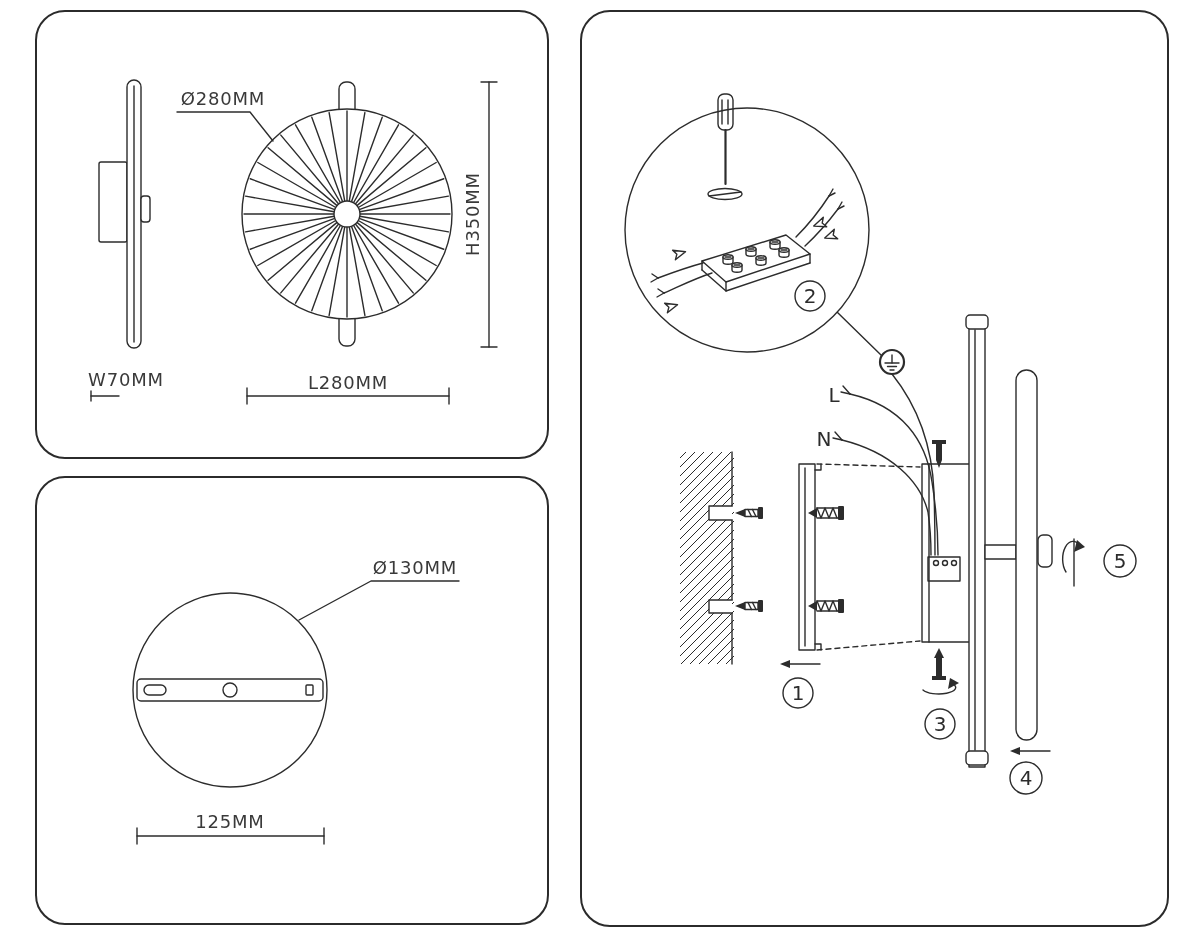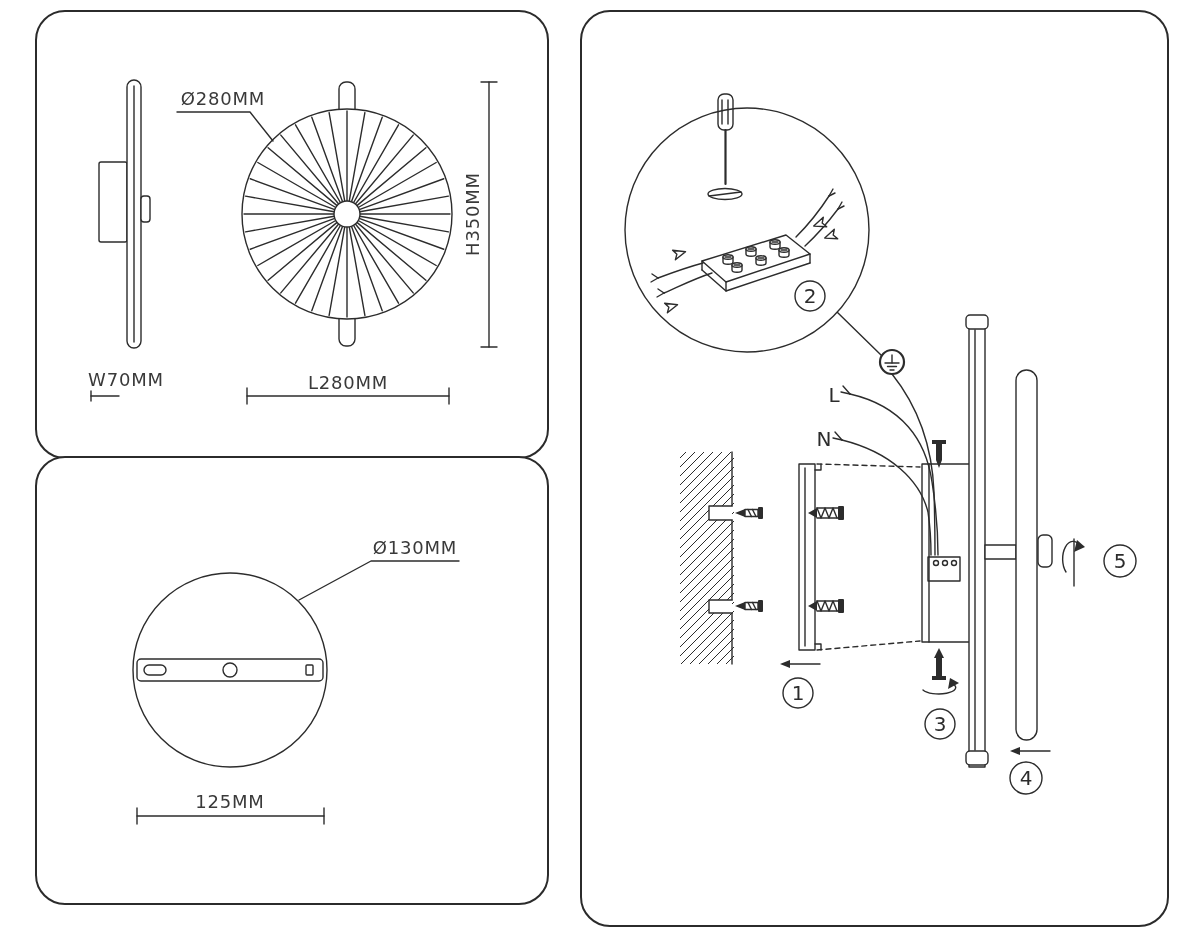--- a/index.html
+++ b/index.html
@@ -1,19 +1,19 @@
 <!DOCTYPE html>
 <html><head>
 <meta charset="utf-8">
 <style>
   html,body{margin:0;padding:0;}
   body{width:1200px;height:933px;background:#ffffff;font-family:"DejaVu Sans",sans-serif;position:relative;overflow:hidden;}
   .panel{position:absolute;border:2px solid #2b2b2b;border-radius:30px;background:#fff;}
   #panel-dimensions{left:35px;top:10px;width:510px;height:445px;}
-  #panel-plate{left:35px;top:456px;width:510px;height:445px;}
+  #panel-plate{left:35px;top:476px;width:510px;height:445px;}
   #panel-install{left:580px;top:10px;width:585px;height:913px;}
   svg{display:block;width:100%;height:100%;}
   svg line,svg path,svg rect,svg circle,svg ellipse,svg polyline,svg polygon{
     stroke:#2c2c2c;stroke-width:1.4;fill:none;stroke-linecap:round;stroke-linejoin:round;}
   svg .fillw{fill:#ffffff;}
   svg .dark{fill:#2c2c2c;stroke:none;}
   svg .dash{stroke-dasharray:5 4;}
   svg .thin line{stroke-width:1;}
   svg .sw2{stroke-width:2.2;}
   svg text{stroke:none;fill:#3a3a3a;font-size:18px;letter-spacing:0.8px;}

